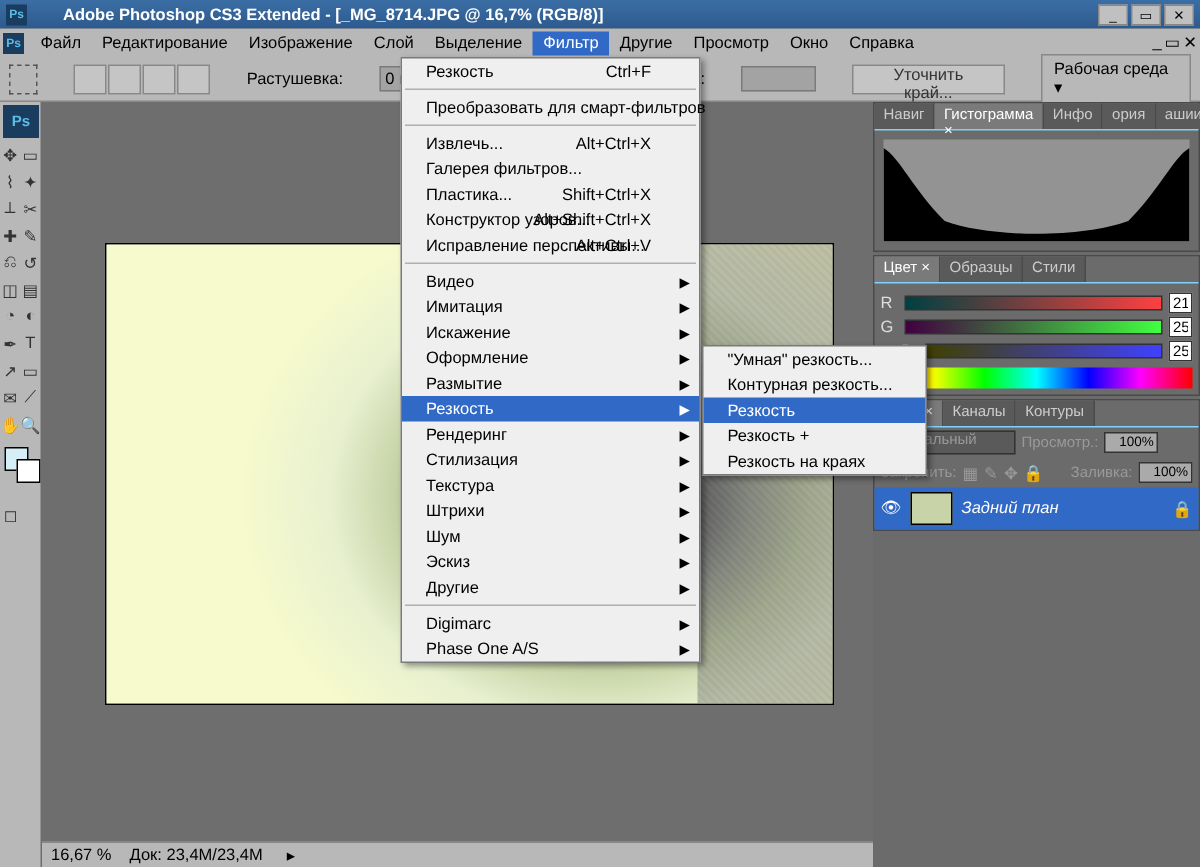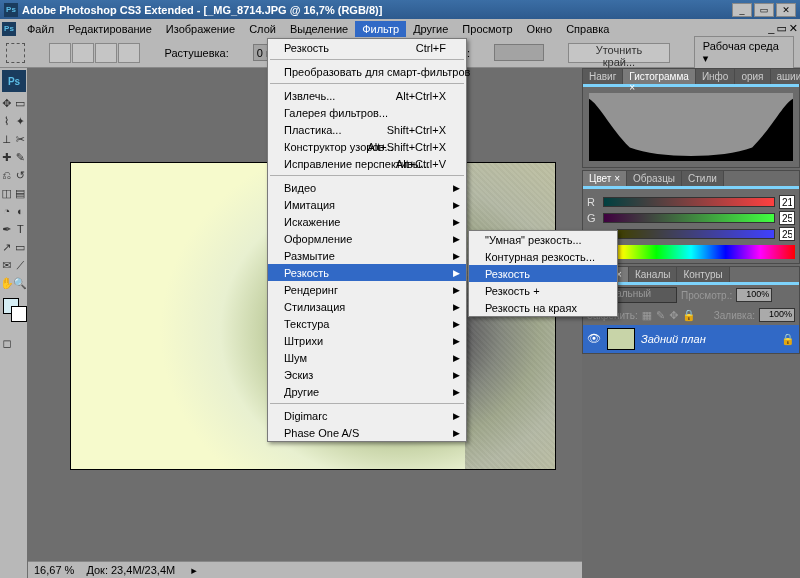--- a/index.html
+++ b/index.html
@@ -1,19 +1,19 @@
 <!DOCTYPE html>
 <html><head>
 <meta charset="utf-8">
 <style>
 * { margin: 0; padding: 0; box-sizing: border-box; font-family: Tahoma, sans-serif; font-size: 11px; }
 body { width: 800px; height: 578px; background: #464646; overflow: hidden; position: relative; }
 .titlebar { height: 19px; background: linear-gradient(#3b6ea5, #2d5a8e); color: #fff; display: flex; align-items: center; padding: 0 4px; }
 .titlebar .ps-icon { width: 14px; height: 14px; background: #1a3c5e; margin-right: 4px; display: flex; align-items: center; justify-content: center; font-size: 8px; color: #5cbde6; font-weight: bold; }
-.titlebar .title { flex: 1; font-weight: bold; }
+.titlebar .title { flex: 1; font-weight: bold; margin-left: 20px; }
 .titlebar .winbtns { display: flex; gap: 2px; }
 .titlebar .winbtn { width: 20px; height: 14px; background: #c0c0c0; border: 1px solid #888; display: flex; align-items: center; justify-content: center; font-size: 9px; color: #000; }
 .menubar { height: 19px; background: #b8b8b8; display: flex; align-items: center; padding: 0 2px; }
 .menubar .mitem { padding: 2px 7px; color: #000; cursor: default; }
 .menubar .mitem.open { background: #3169c6; color: #fff; }
 .menubar .ps-sq { width: 14px; height: 14px; background: #1a3c5e; margin-right: 4px; color: #5cbde6; font-size: 8px; font-weight: bold; display: flex; align-items: center; justify-content: center; }
 .optbar { height: 30px; background: #b8b8b8; border-bottom: 1px solid #888; display: flex; align-items: center; padding: 0 6px; gap: 24px; }
 .optbar .selicon { width: 20px; height: 20px; border: 1px dashed #555; }
 .optbar .iconset { display: flex; gap: 1px; }
 .optbar .ib { width: 22px; height: 20px; border: 1px solid #888; background: #c5c5c5; }
@@ -29,21 +29,21 @@
 .toolbox .swatches { margin: 6px 3px; position: relative; height: 30px; }
 .toolbox .fg { position: absolute; width: 16px; height: 16px; background: #d6eef5; border: 1px solid #000; top: 0; left: 0; }
 .toolbox .bg { position: absolute; width: 16px; height: 16px; background: #fff; border: 1px solid #000; top: 8px; left: 8px; }
 .canvas-area { position: absolute; left: 28px; right: 218px; top: 0; bottom: 17px; background: #6e6e6e; }
 .canvas { position: absolute; left: 42px; top: 94px; width: 486px; height: 308px; background: #dbe8cc; border: 1px solid #000; overflow: hidden; }
 .canvas .img { width: 100%; height: 100%; background: radial-gradient(ellipse 240px 200px at 68% 55%, #2a2a2a 0%, #3a3a3a 18%, #6a6a6a 30%, #9aa090 42%, #c8d4a8 58%, #e8f0d0 75%, #f6facc 100%); position: relative; }
 .canvas .img::after { content: ""; position: absolute; right: 0; top: 0; width: 90px; height: 100%; background: repeating-linear-gradient(45deg, #5a5a5a, #5a5a5a 2px, #6a6a6a 2px, #6a6a6a 4px); opacity: 0.4; }
 .statusbar { position: absolute; left: 28px; right: 218px; bottom: 0; height: 17px; background: #b8b8b8; border-top: 1px solid #888; display: flex; align-items: center; font-size: 10px; color: #000; padding: 0 6px; gap: 12px; }
 .panels { position: absolute; right: 0; top: 0; bottom: 0; width: 218px; background: #6b6b6b; }
 .panel { background: #6b6b6b; border: 1px solid #4a4a4a; margin-bottom: 2px; }
-.panel .tabs { height: 18px; background: #6b6b6b; display: flex; border-bottom: 3px solid #7dd3fc; }
+.panel .tabs { height: 18px; background: #6b6b6b; display: flex; border-bottom: 1px solid #7dd3fc; }
 .panel .tab { padding: 2px 6px; background: #5a5a5a; color: #ccc; border-right: 1px solid #4a4a4a; font-size: 10px; }
 .panel .tab.active { background: #7a7a7a; color: #fff; }
 .panel .body { padding: 4px; }
 .histo { height: 68px; background: #939393; position: relative; margin: 2px; }
 .histo svg { width: 100%; height: 100%; }
 .color-row { display: flex; align-items: center; gap: 4px; margin: 2px 0; }
 .color-row .ch { width: 12px; color: #ddd; }
 .color-row .grad { flex: 1; height: 10px; border: 1px solid #333; }
 .color-row .val { width: 16px; height: 14px; background: #fff; border: 1px solid #333; font-size: 10px; text-align: right; padding: 0 2px; color: #000; }
 .spectrum { height: 14px; background: linear-gradient(90deg, red, yellow, lime, cyan, blue, magenta, red); margin-top: 4px; }
@@ -51,21 +51,21 @@
 .layers .sel { width: 90px; height: 16px; background: #5a5a5a; border: 1px solid #333; color: #999; font-size: 10px; padding: 0 3px; }
 .layers .lbl2 { color: #999; font-size: 10px; }
 .layers .pct { width: 36px; height: 14px; background: #aaa; border: 1px solid #333; font-size: 9px; text-align: right; padding: 0 2px; color: #000; }
 .layer-item { height: 28px; background: #3169c6; display: flex; align-items: center; gap: 6px; padding: 0 4px; }
 .layer-item .eye { width: 14px; height: 14px; color: #fff; }
 .layer-item .thumb { width: 28px; height: 22px; background: #c8d4a8; border: 1px solid #000; }
 .layer-item .name { color: #fff; font-style: italic; }
 .dropdown { position: absolute; background: #efefef; border: 1px solid #7a7a7a; box-shadow: 2px 2px 4px rgba(0,0,0,.4); z-index: 100; }
 .dropdown .ditem { height: 17px; display: flex; align-items: center; padding: 0 22px 0 16px; color: #000; white-space: nowrap; position: relative; }
 .dropdown .ditem.hl { background: #3169c6; color: #fff; }
-.dropdown .ditem .sc { position: absolute; right: 20px; }
+.dropdown .ditem .sc { position: absolute; right: 32px; }
 .dropdown .ditem .arr { position: absolute; right: 6px; font-size: 9px; }
 .dropdown .sep { height: 1px; background: #b0b0b0; margin: 3px 2px; }
 </style>
 </head>
 <body>
 
 <div class="titlebar">
   <div class="ps-icon">Ps</div>
   <div class="title">Adobe Photoshop CS3 Extended - [_MG_8714.JPG @ 16,7% (RGB/8)]</div>
   <div class="winbtns">

